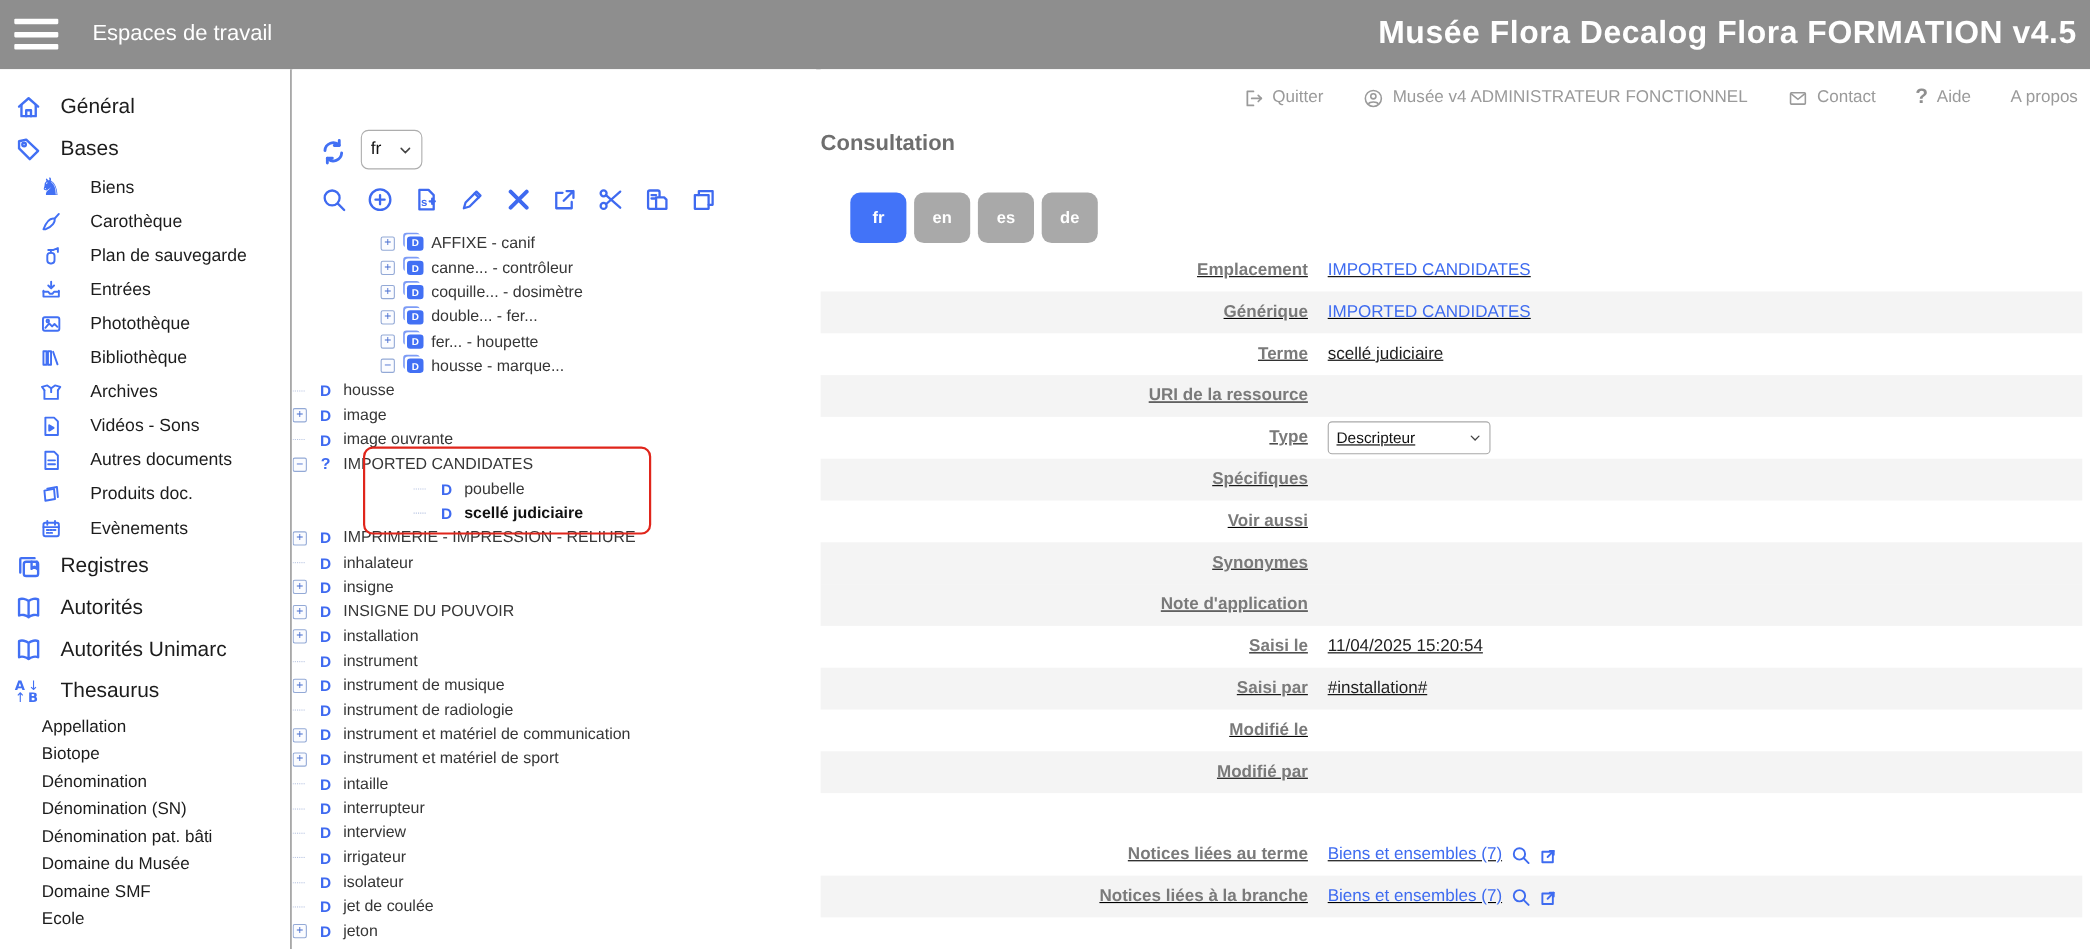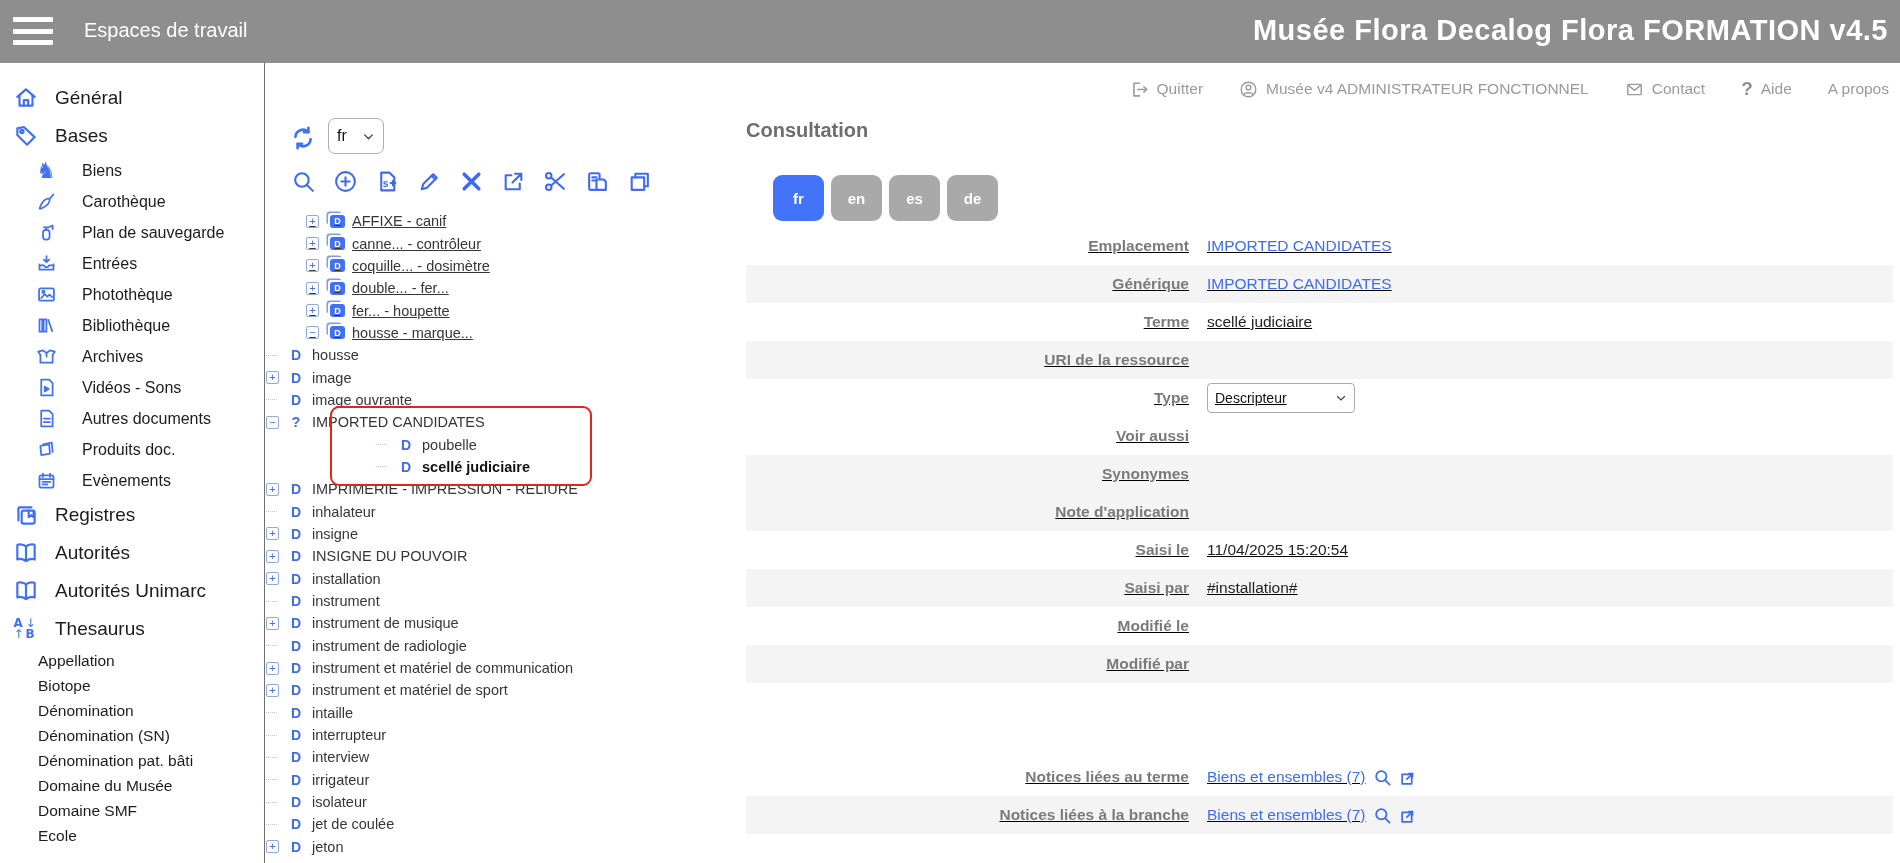--- a/index.html
+++ b/index.html
@@ -28,21 +28,21 @@
   .refresh-btn{position:absolute;left:24px;top:62px;color:#4270f4;cursor:pointer;}
   .lang-select{position:absolute;left:62px;top:55px;width:56px;height:36px;border:1px solid #adadad;border-radius:7px;display:flex;align-items:center;box-sizing:border-box;padding:0 8px;cursor:pointer;background:#fff;}
   .lang-select .lang-val{font-size:16px;color:#111;flex:1;}
   .lang-select svg,.sel-box svg{color:#444;}
   .tree-toolbar{position:absolute;left:25px;top:106px;display:flex;gap:17px;color:#3f6af0;}
   .tree-toolbar .tb-ic{cursor:pointer;}
   .tree-toolbar svg{width:25px;height:25px;}
 
   .tree-list{position:absolute;left:0;top:147px;width:476px;}
   .tree-row{display:flex;align-items:center;height:22.35px;font-size:14.5px;color:#363636;white-space:nowrap;}
-  .lvl-1{padding-left:40px;text-decoration:underline;}
+  .lvl-1{padding-left:80px;}
   .lvl-2{}
   .lvl-3{padding-left:110px;}
   .exp{width:13px;height:13px;box-sizing:border-box;flex:0 0 13px;margin-right:8px;border:1px solid #93a9d6;border-radius:2px;background:#fbfcff;color:#4a6fd0;font-size:11px;line-height:10px;text-align:center;cursor:pointer;}
   .exp-plus::before{content:"+";}
   .exp-minus::before{content:"−";}
   .exp-none{border:none;background:none;cursor:default;}
   .exp-none::before{content:"";display:block;width:11px;border-top:1px dotted #b7c4e2;margin-top:6px;}
   .t-ic{flex:0 0 18px;display:flex;align-items:center;justify-content:center;margin-right:7px;}
   .ic-folders{position:relative;width:15px;height:13px;flex:0 0 15px;margin-left:3px;background:#4270f4;border-radius:3px;display:flex;align-items:center;justify-content:center;box-shadow:-2px -2px 0 0 #ffffff,-3.5px -3.5px 0 0 #7d9cf6;}
   .ic-folders::before{content:"D";color:#fff;font-size:9px;font-weight:bold;}
@@ -646,20 +646,28 @@
             <span class="sel-box">
               <span class="sel-val">Descripteur</span>
               <svg width="12" height="12" viewBox="0 0 24 24" fill="none" stroke="currentColor" stroke-width="2.4" stroke-linecap="round">
                 <path d="M5 9l7 7 7-7"></path>
               </svg>
             </span>
           </span>
         </span>
       </div>
 
+      <div class="frow row-gray">
+        <span class="flabel">Spécifiques</span>
+        <span class="fval">
+
+          <span class="val-text show-true"></span>
+
+        </span>
+      </div>
 
       <div class="frow row-white">
         <span class="flabel">Voir aussi</span>
         <span class="fval">
 
           <span class="val-text show-true"></span>
 
         </span>
       </div>
 

